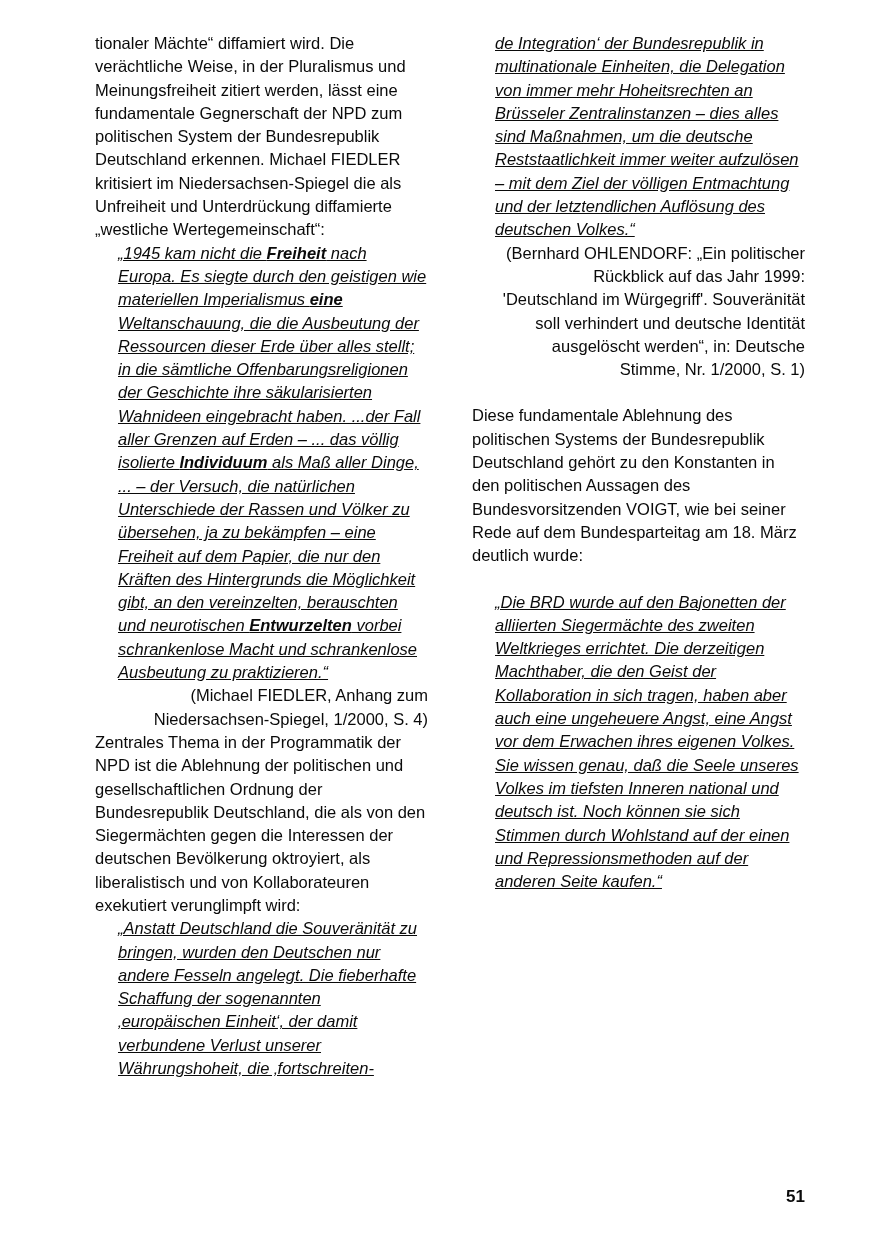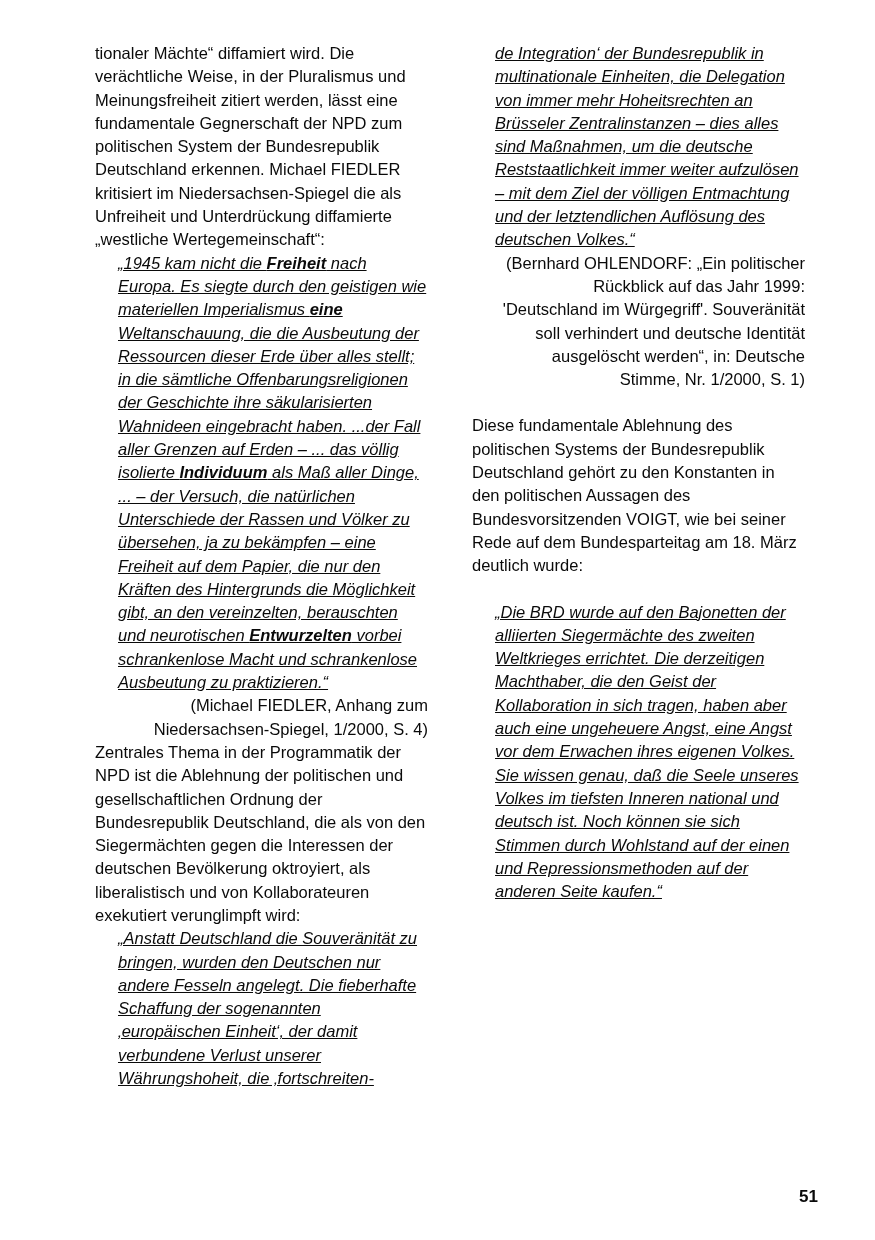--- a/index.html
+++ b/index.html
@@ -17,21 +17,21 @@
   }
   .page {
     position: relative;
     width: 875px;
     height: 1240px;
     background: #ffffff;
   }
   .columns {
     display: flex;
     gap: 44px;
-    padding: 42px 70px 0 95px;
+    padding: 32px 70px 0 95px;
     box-sizing: border-box;
   }
   .col {
     flex: 0 0 333px;
     width: 333px;
     font-size: 16.5px;
     line-height: 23.3px;
     text-align: left;
     hyphens: auto;
     -webkit-hyphens: auto;
@@ -52,21 +52,21 @@
     text-align: right;
   }
   .bold {
     font-weight: bold;
   }
   .gap-above {
     margin-top: 23px;
   }
   .page-number {
     position: absolute;
-    right: 57px;
+    right: 70px;
     bottom: 33px;
     font-size: 17px;
     font-weight: bold;
     color: #0a0a0a;
   }
 </style>
 </head>
 <body>
 
 <div class="page">

